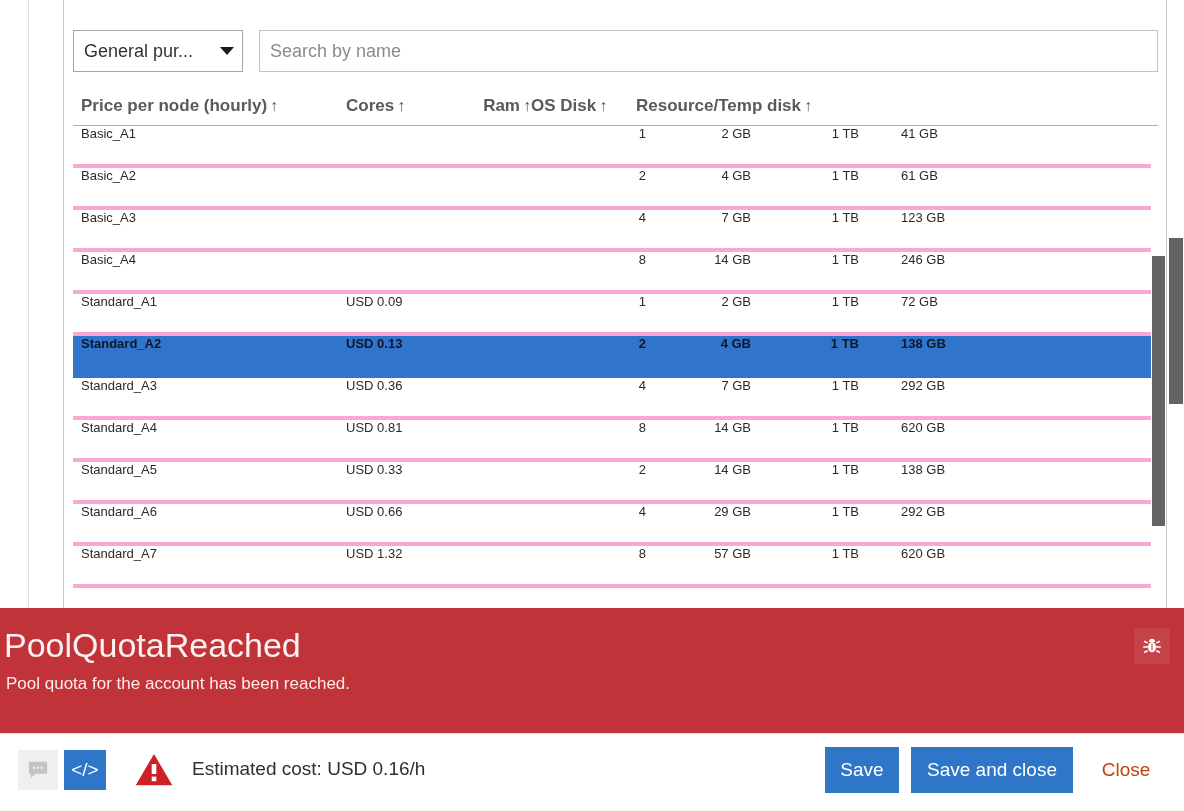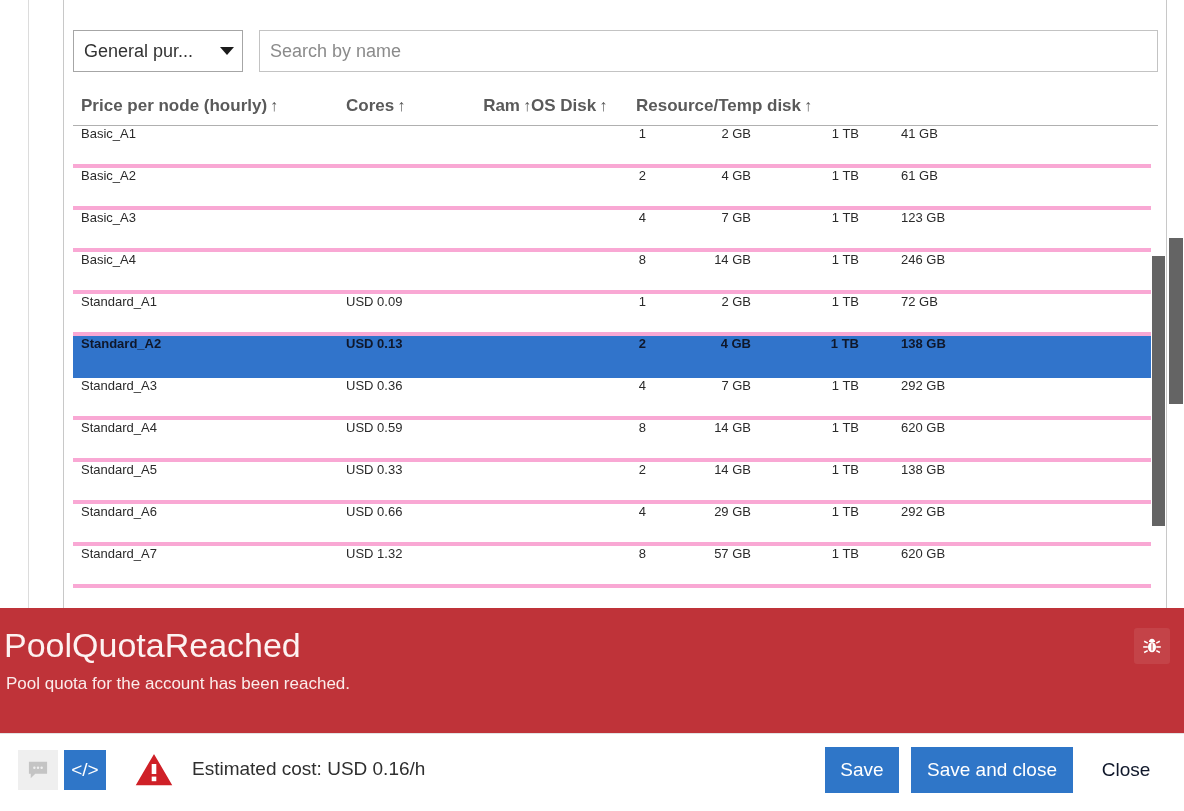--- a/index.html
+++ b/index.html
@@ -271,21 +271,21 @@
     display: flex;
     align-items: center;
     justify-content: center;
   }
   .btn-primary {
     background: #2f76c8;
     color: #ffffff;
   }
   .btn-link {
     background: transparent;
-    color: #0f172a;
+    color: #c2410c;
   }
   #btn-save        { left: 825px; width: 74px; }
   #btn-save-close  { left: 911px; width: 162px; }
   #btn-close       { left: 1085px; width: 82px; }
 </style>
 </head>
 <body>
 
 <div id="root">
 
@@ -372,21 +372,21 @@
           <div class="row">
             <div class="c-name">Standard_A3</div>
             <div class="c-price">USD 0.36</div>
             <div class="c-cores">4</div>
             <div class="c-ram">7 GB</div>
             <div class="c-osd">1 TB</div>
             <div class="c-res">292 GB</div>
           </div>
           <div class="row">
             <div class="c-name">Standard_A4</div>
-            <div class="c-price">USD 0.59</div>
+            <div class="c-price">USD 0.81</div>
             <div class="c-cores">8</div>
             <div class="c-ram">14 GB</div>
             <div class="c-osd">1 TB</div>
             <div class="c-res">620 GB</div>
           </div>
           <div class="row">
             <div class="c-name">Standard_A5</div>
             <div class="c-price">USD 0.33</div>
             <div class="c-cores">2</div>
             <div class="c-ram">14 GB</div>

